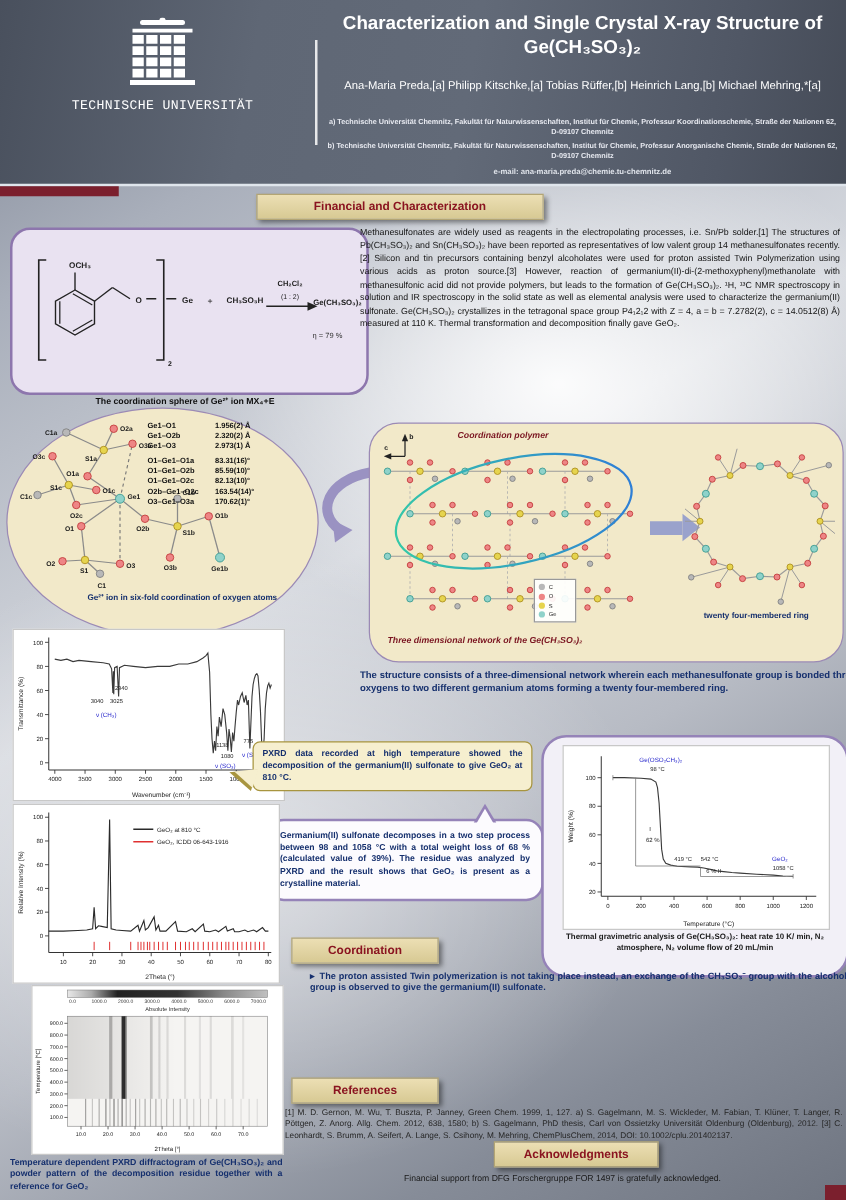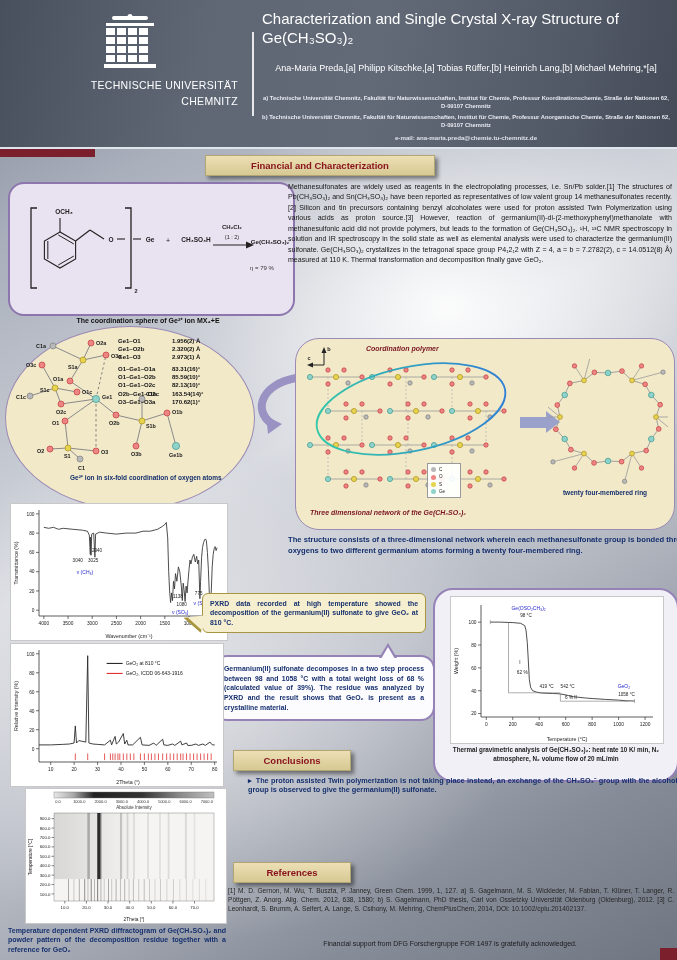--- a/index.html
+++ b/index.html
@@ -5,23 +5,23 @@
   html,body{margin:0;padding:0;background:#444;}
   .poster{position:relative;width:677px;height:960px;overflow:hidden;
     font-family:"Liberation Sans",sans-serif;
     background:
       radial-gradient(ellipse 420px 300px at 66% 32%, rgba(255,255,255,.92), rgba(255,255,255,0) 70%),
       radial-gradient(ellipse 480px 360px at 28% 72%, rgba(255,255,255,.5), rgba(255,255,255,0) 70%),
       linear-gradient(150deg,#7e8594 0%,#a9afbb 18%,#d6d9df 45%,#b7bbc4 65%,#868c98 85%,#6f7581 100%);}
   .abs{position:absolute;}
   .hdr{left:0;top:0;width:677px;height:148px;
     background:linear-gradient(100deg,#49505d 0%,#5f6775 30%,#626a78 55%,#505765 85%,#454b57 100%);}
-  .uni-name{color:#fff;font-family:Liberation Sans, sans-serif;font-size:10.5px;letter-spacing:.3px;text-align:right;line-height:1.5;}
+  .uni-name{color:#fff;font-family:Liberation Mono, monospace;font-size:10.5px;letter-spacing:.3px;text-align:center;line-height:1.5;}
   .vline{background:rgba(255,255,255,.85);}
-  .title{color:#fff;font-weight:normal;font-size:15px;line-height:1.25;}
+  .title{color:#fff;font-weight:bold;font-size:15px;text-align:center;line-height:1.25;}
   .authors{color:#fff;font-weight:normal;font-size:9px;text-align:center;line-height:1.35;}
   .affil{color:#e8eaf1;font-weight:bold;font-size:5.8px;text-align:center;line-height:1.4;}
   .email{color:#dfe3ea;font-weight:bold;font-size:6.2px;text-align:center;}
   .sep{left:0;top:147px;width:677px;height:2px;background:#dfe5ec;}
   .maroon{background:#7b1f2d;}
   .sect{background:linear-gradient(#ecdfb4,#d7c993);border:1px solid #b3a574;
     box-shadow:2.5px 2.5px 4px rgba(0,0,0,.45);color:#8a1420;font-weight:bold;
     text-align:center;font-size:9.5px;line-height:19px;height:19px;}
   .scheme-box{background:#e9e2f1;border:2px solid #8d76ad;border-radius:16px;}
   .cap-k{font-size:7px;font-weight:bold;color:#101010;text-align:center;}
@@ -92,21 +92,20 @@
               <rect x="57" y="41" width="9" height="7"></rect>
               <rect x="68" y="41" width="9" height="7"></rect>
               <rect x="79" y="41" width="9" height="7"></rect>
           </g>
           <rect x="44" y="50" width="52" height="4"></rect>
         </g>
       </svg>
     </div>
     <div class="abs uni-name" style="left:22px;top:78px;width:216px;">
       <div>TECHNISCHE UNIVERSITÄT</div>
-      <div>CHEMNITZ</div>
     </div>
     <div class="abs vline" style="left:252px;top:32px;width:2px;height:84px;"></div>
     <div class="abs title" style="left:262px;top:10px;width:408px;">Characterization and Single Crystal X-ray Structure of Ge(CH₃SO₃)₂</div>
     <div class="abs authors" style="left:262px;top:62px;width:408px;">Ana-Maria Preda,[a] Philipp Kitschke,[a] Tobias Rüffer,[b] Heinrich Lang,[b] Michael Mehring,*[a]</div>
     <div class="abs affil" style="left:262px;top:94px;width:408px;">a) Technische Universität Chemnitz, Fakultät für Naturwissenschaften, Institut für Chemie, Professur Koordinationschemie, Straße der Nationen 62, D-09107 Chemnitz</div>
     <div class="abs affil" style="left:262px;top:113px;width:408px;">b) Technische Universität Chemnitz, Fakultät für Naturwissenschaften, Institut für Chemie, Professur Anorganische Chemie, Straße der Nationen 62, D-09107 Chemnitz</div>
     <div class="abs email" style="left:262px;top:134px;width:408px;">e-mail: ana-maria.preda@chemie.tu-chemnitz.de</div>
   </div>
   <div class="abs sep"></div>
   <div class="abs maroon" style="left:0;top:149px;width:95px;height:8px;"></div>
@@ -734,24 +733,25 @@
         <text x="24.5" y="50.07058823529412" font-size="4.3" fill="#222" text-anchor="end" font-family="&quot;Liberation Sans&quot;,sans-serif">700.0</text>
         <line x1="25.5" y1="39.05882352941177" x2="28" y2="39.05882352941177" stroke="#333" stroke-width="0.6"></line>
         <text x="24.5" y="40.65882352941177" font-size="4.3" fill="#222" text-anchor="end" font-family="&quot;Liberation Sans&quot;,sans-serif">800.0</text>
         <line x1="25.5" y1="29.64705882352942" x2="28" y2="29.64705882352942" stroke="#333" stroke-width="0.6"></line>
         <text x="24.5" y="31.24705882352942" font-size="4.3" fill="#222" text-anchor="end" font-family="&quot;Liberation Sans&quot;,sans-serif">900.0</text>
         <text x="108" y="131.5" font-size="4.8" fill="#222" text-anchor="middle" font-family="&quot;Liberation Sans&quot;,sans-serif">2Theta [°]</text>
         <text x="6" y="68" font-size="4.8" fill="#222" text-anchor="middle" font-family="&quot;Liberation Sans&quot;,sans-serif" transform="rotate(-90 6 68)">Temperature [°C]</text>
       </svg></div>
   <div class="abs contour-cap" style="left:8px;top:926px;width:218px;">Temperature dependent PXRD diffractogram of Ge(CH₃SO₃)₂ and powder pattern of the decomposition residue together with a reference for GeO₂</div>
 
-  <div class="abs sect" style="left:233px;top:750px;width:116px;">Conclusions</div>
+  <div class="abs sect" style="left:233px;top:750px;width:116px;">Coordination</div>
   <ul class="abs concl" style="left:248px;top:776px;width:440px;" id="conclusions-list">
       <li><span class="b">▸</span>The proton assisted Twin polymerization is not taking place instead, an exchange of the  CH₃SO₃⁻ group with the alcoholate group is observed to give the germanium(II) sulfonate.</li>
     </ul>
 
   <div class="abs sect" style="left:233px;top:862px;width:116px;">References</div>
   <div class="abs refs" style="left:228px;top:886px;width:446px;">[1]  M. D. Gernon, M. Wu, T. Buszta, P. Janney, Green Chem. 1999, 1, 127.  a) S. Gagelmann, M. S. Wickleder, M. Fabian, T. Klüner, T. Langer, R. Pöttgen, Z. Anorg. Allg. Chem. 2012, 638, 1580; b) S. Gagelmann, PhD thesis, Carl von Ossietzky Universität Oldenburg (Oldenburg), 2012. [3] C. Leonhardt, S. Brumm, A. Seifert, A. Lange, S. Csihony, M. Mehring,  ChemPlusChem, 2014, DOI: 10.1002/cplu.201402137.</div>
 
+  <div class="abs sect" style="left:395px;top:913px;width:130px;">Acknowledgments</div>
   <div class="abs ack-text" style="left:240px;top:940px;width:420px;">Financial support from  DFG Forschergruppe FOR 1497 is gratefully acknowledged.</div>
 
   <div class="abs maroon" style="left:660px;top:948px;width:17px;height:12px;"></div>
 </div>
 
 </body></html>

